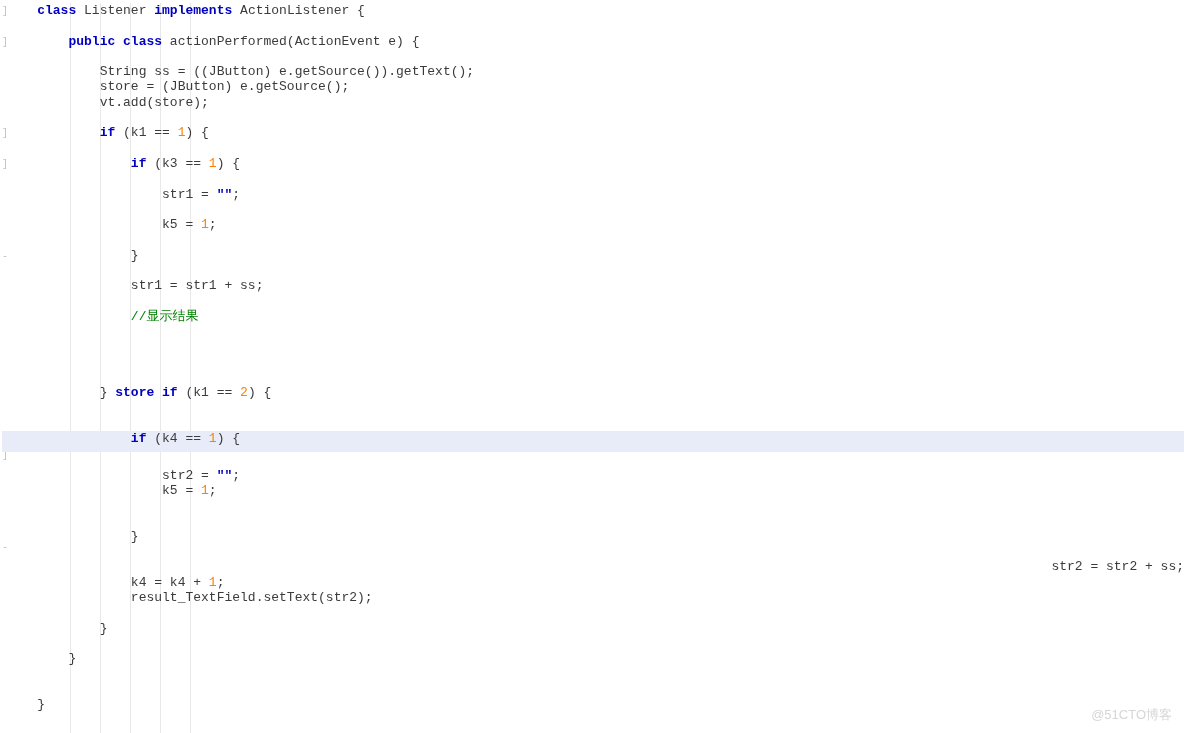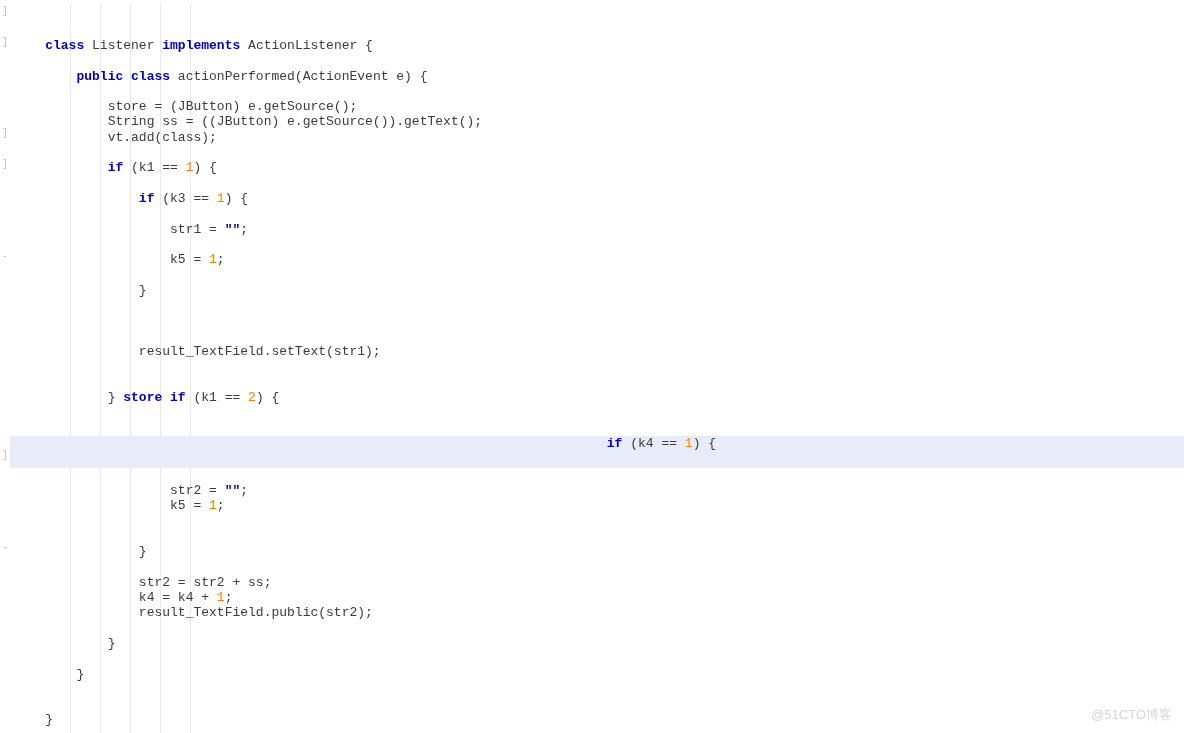--- a/index.html
+++ b/index.html
@@ -28,25 +28,24 @@
     font-size: 10px;
   }
   .gutter-mark {
     position: absolute;
     left: 2px;
     width: 6px;
     text-align: center;
   }
   .code {
     position: absolute;
-    left: 10px;
+    left: 2px;
     top: 0;
     right: 0;
     padding-top: 3px;
-    margin-top: 35px;
   }
   .line {
     white-space: pre;
     height: 17px;
     padding-left: 4px;
     position: relative;
   }
   .hl {
     background: #e8ecf8;
   }
@@ -102,53 +101,55 @@
       <div class="guide" style="left: 120px;"></div>
       <div class="guide" style="left: 150px;"></div>
       <div class="guide" style="left: 180px;"></div>
     </div>
 
   <div class="code">
       <div class="line" style="height: 15.3px; line-height: 15.3px;"><span class="pl">    </span><span class="kw">class </span><span class="pl">Listener </span><span class="kw2">implements </span><span class="pl">ActionListener {</span></div>
       <div class="line" style="height: 15.3px; line-height: 15.3px;"><span class="pl">    </span></div>
       <div class="line" style="height: 15.3px; line-height: 15.3px;"><span class="pl">        </span><span class="kw">public class </span><span class="pl">actionPerformed(ActionEvent e) {</span></div>
       <div class="line" style="height: 15.3px; line-height: 15.3px;"><span class="pl">        </span></div>
+      <div class="line" style="height: 15.3px; line-height: 15.3px;"><span class="pl">            </span><span class="pl">String ss = ((JButton) e.getSource()).getText();</span></div>
       <div class="line" style="height: 15.3px; line-height: 15.3px;"><span class="pl">            </span><span class="pl">store = (JButton) e.getSource();</span></div>
-      <div class="line" style="height: 15.3px; line-height: 15.3px;"><span class="pl">            </span><span class="pl">String ss = ((JButton) e.getSource()).getText();</span></div>
-      <div class="line" style="height: 15.3px; line-height: 15.3px;"><span class="pl">            </span><span class="pl">vt.add(class);</span></div>
+      <div class="line" style="height: 15.3px; line-height: 15.3px;"><span class="pl">            </span><span class="pl">vt.add(store);</span></div>
       <div class="line" style="height: 15.3px; line-height: 15.3px;"><span class="pl">            </span></div>
       <div class="line" style="height: 15.3px; line-height: 15.3px;"><span class="pl">            </span><span class="kw">if </span><span class="pl">(k1 == </span><span class="num">1</span><span class="pl">) {</span></div>
       <div class="line" style="height: 15.3px; line-height: 15.3px;"><span class="pl">            </span></div>
       <div class="line" style="height: 15.3px; line-height: 15.3px;"><span class="pl">                </span><span class="kw">if </span><span class="pl">(k3 == </span><span class="num">1</span><span class="pl">) {</span></div>
       <div class="line" style="height: 15.3px; line-height: 15.3px;"><span class="pl">                </span></div>
       <div class="line" style="height: 15.3px; line-height: 15.3px;"><span class="pl">                    </span><span class="pl">str1 = </span><span class="str">""</span><span class="pl">;</span></div>
       <div class="line" style="height: 15.3px; line-height: 15.3px;"><span class="pl">                    </span></div>
       <div class="line" style="height: 15.3px; line-height: 15.3px;"><span class="pl">                    </span><span class="pl">k5 = </span><span class="num">1</span><span class="pl">;</span></div>
       <div class="line" style="height: 15.3px; line-height: 15.3px;"><span class="pl">                    </span></div>
       <div class="line" style="height: 15.3px; line-height: 15.3px;"><span class="pl">                </span><span class="pl">}</span></div>
       <div class="line" style="height: 15.3px; line-height: 15.3px;"><span class="pl">                </span></div>
+      <div class="line" style="height: 15.3px; line-height: 15.3px;"><span class="pl">                </span><span class="pl">str1 = str1 + ss;</span></div>
+      <div class="line" style="height: 15.3px; line-height: 15.3px;"><span class="pl">                </span></div>
+      <div class="line" style="height: 15.3px; line-height: 15.3px;"><span class="pl">                </span><span class="cm">//显示结果</span></div>
       <div class="line" style="height: 15.3px; line-height: 15.3px;"><span class="pl">                </span></div>
       <div class="line" style="height: 15.3px; line-height: 15.3px;"><span class="pl">                </span></div>
-      <div class="line" style="height: 15.3px; line-height: 15.3px;"><span class="pl">                </span><span class="pl">result_TextField.setText(str1);</span></div>
       <div class="line" style="height: 15.3px; line-height: 15.3px;"><span class="pl">                </span></div>
       <div class="line" style="height: 15.3px; line-height: 15.3px;"><span class="pl">                </span></div>
       <div class="line" style="height: 15.3px; line-height: 15.3px;"><span class="pl">            </span><span class="pl">} </span><span class="kw">store if </span><span class="pl">(k1 == </span><span class="num">2</span><span class="pl">) {</span></div>
       <div class="line" style="height: 15.3px; line-height: 15.3px;"><span class="pl">            </span></div>
       <div class="line" style="height: 15.3px; line-height: 15.3px;"><span class="pl">            </span></div>
-      <div class="line hl" style="height: 32px; line-height: 15.3px; text-align: center;"><span class="pl">                </span><span class="kw">if </span><span class="pl">(k4 == </span><span class="num">1</span><span class="pl">) {</span></div>
+      <div class="line hl" style="height: 21px; line-height: 15.3px;"><span class="pl">                </span><span class="kw">if </span><span class="pl">(k4 == </span><span class="num">1</span><span class="pl">) {</span></div>
       <div class="line" style="height: 15.3px; line-height: 15.3px;"><span class="pl">                </span></div>
       <div class="line" style="height: 15.3px; line-height: 15.3px;"><span class="pl">                    </span><span class="pl">str2 = </span><span class="str">""</span><span class="pl">;</span></div>
       <div class="line" style="height: 15.3px; line-height: 15.3px;"><span class="pl">                    </span><span class="pl">k5 = </span><span class="num">1</span><span class="pl">;</span></div>
       <div class="line" style="height: 15.3px; line-height: 15.3px;"><span class="pl">                    </span></div>
       <div class="line" style="height: 15.3px; line-height: 15.3px;"><span class="pl">                    </span></div>
       <div class="line" style="height: 15.3px; line-height: 15.3px;"><span class="pl">                </span><span class="pl">}</span></div>
       <div class="line" style="height: 15.3px; line-height: 15.3px;"><span class="pl">                </span></div>
-      <div class="line" style="height: 15.3px; line-height: 15.3px;"><span class="pl">                </span><span class="pl">str2 = str2 + ss;</span></div>
+      <div class="line" style="height: 15.3px; line-height: 15.3px; text-align: right;"><span class="pl">                </span><span class="pl">str2 = str2 + ss;</span></div>
       <div class="line" style="height: 15.3px; line-height: 15.3px;"><span class="pl">                </span><span class="pl">k4 = k4 + </span><span class="num">1</span><span class="pl">;</span></div>
-      <div class="line" style="height: 15.3px; line-height: 15.3px;"><span class="pl">                </span><span class="pl">result_TextField.public(str2);</span></div>
+      <div class="line" style="height: 15.3px; line-height: 15.3px;"><span class="pl">                </span><span class="pl">result_TextField.setText(str2);</span></div>
       <div class="line" style="height: 15.3px; line-height: 15.3px;"><span class="pl">                </span></div>
       <div class="line" style="height: 15.3px; line-height: 15.3px;"><span class="pl">            </span><span class="pl">}</span></div>
       <div class="line" style="height: 15.3px; line-height: 15.3px;"><span class="pl">            </span></div>
       <div class="line" style="height: 15.3px; line-height: 15.3px;"><span class="pl">        </span><span class="pl">}</span></div>
       <div class="line" style="height: 15.3px; line-height: 15.3px;"><span class="pl">        </span></div>
       <div class="line" style="height: 15.3px; line-height: 15.3px;"><span class="pl">        </span></div>
       <div class="line" style="height: 15.3px; line-height: 15.3px;"><span class="pl">    </span><span class="pl">}</span></div>
     </div>
 
   <div class="watermark">@51CTO博客</div>

